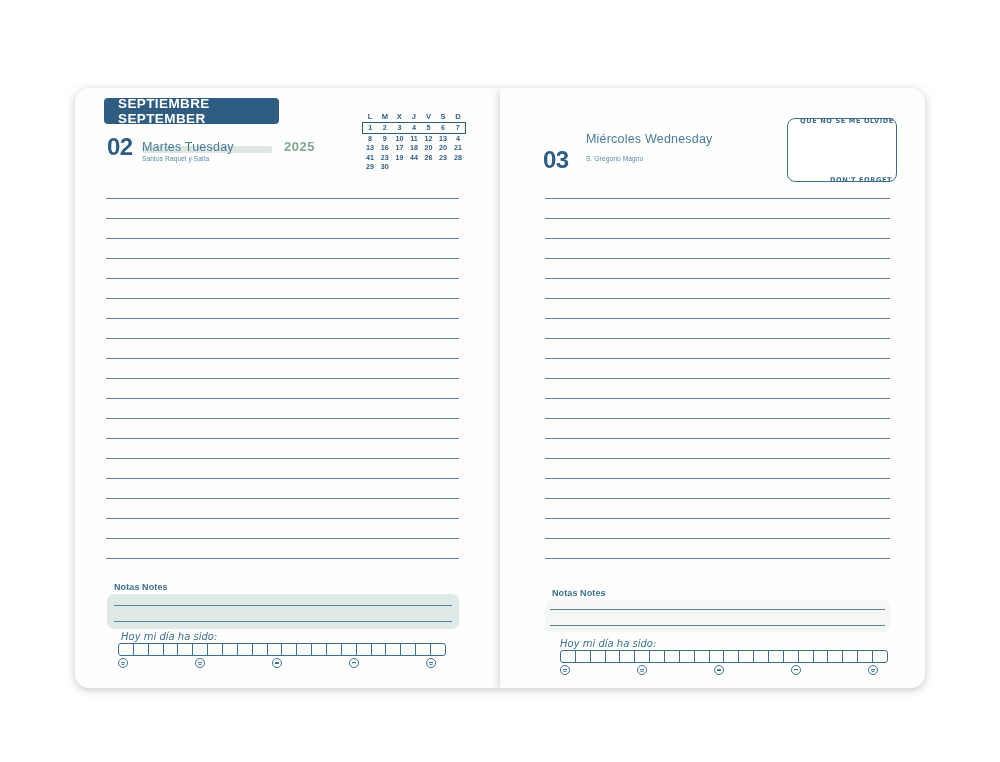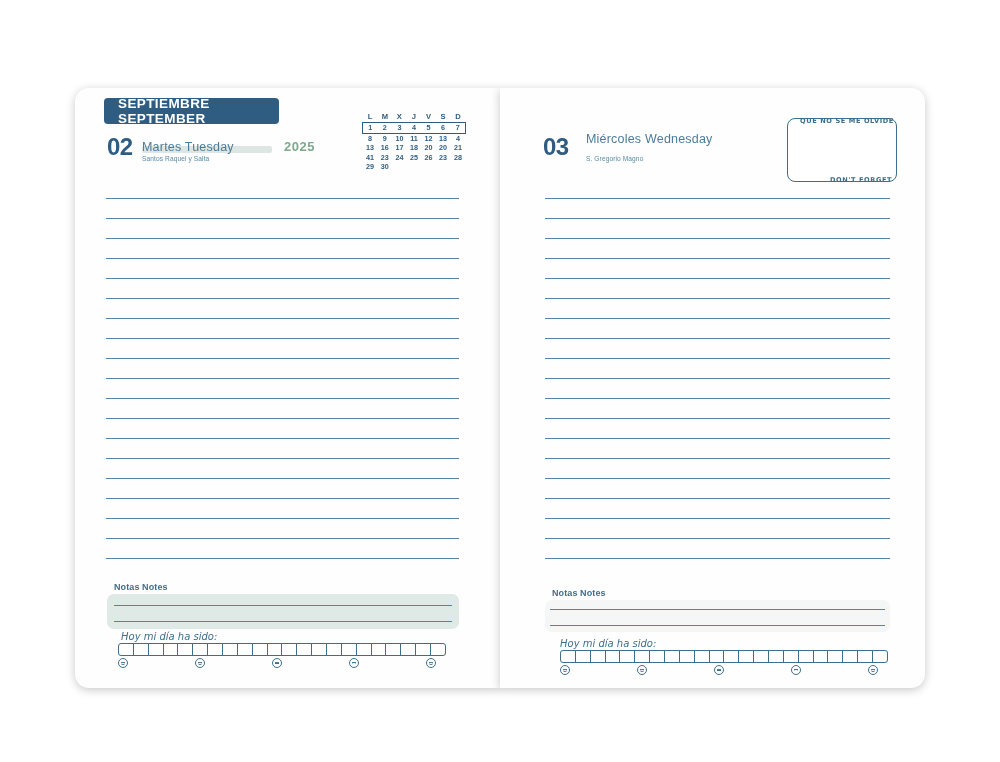--- a/index.html
+++ b/index.html
@@ -295,22 +295,22 @@
           <td>16</td>
           <td>17</td>
           <td>18</td>
           <td>20</td>
           <td>20</td>
           <td>21</td>
         </tr>
         <tr>
           <td>41</td>
           <td>23</td>
-          <td>24</td>
-          <td>25</td>
+          <td>19</td>
+          <td>44</td>
           <td>26</td>
           <td>23</td>
           <td>28</td>
         </tr>
         <tr>
           <td>29</td>
           <td>30</td>
           <td></td>
           <td></td>
           <td></td>
@@ -390,21 +390,21 @@
         <div class="mouth flat"></div>
       </div>
     <div class="face">
         <div class="mouth sad"></div>
       </div>
     <div class="face">
         <div class="mouth"></div>
       </div>
   </div>
 
-  <div class="day-num" style="left:543px; top:133px;">03</div>
+  <div class="day-num" style="left:543px; top:146px;">03</div>
   <div class="day-name" style="left:586px; top:132px;">Miércoles Wednesday</div>
   <div class="day-saint" style="left:586px; top:155px;">S. Gregorio Magno</div>
 
   <div class="forget-box" style="left:787px; top:118px; width:110px; height:64px;"></div>
   <div class="forget-top" style="left:800px; top:117px;">QUE NO SE ME OLVIDE</div>
   <div class="forget-bottom" style="left:830px; top:176px;">DON'T FORGET</div>
 
   <div class="lines" style="left:545px; top:198px; width:345px; height:370px;">
     <div class="wline" style="top:0px;   width:345px;"></div>
     <div class="wline" style="top:20px;  width:345px;"></div>

